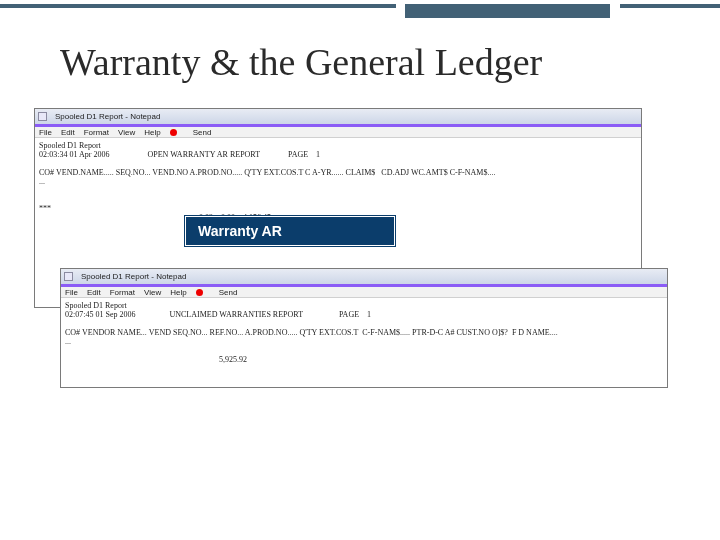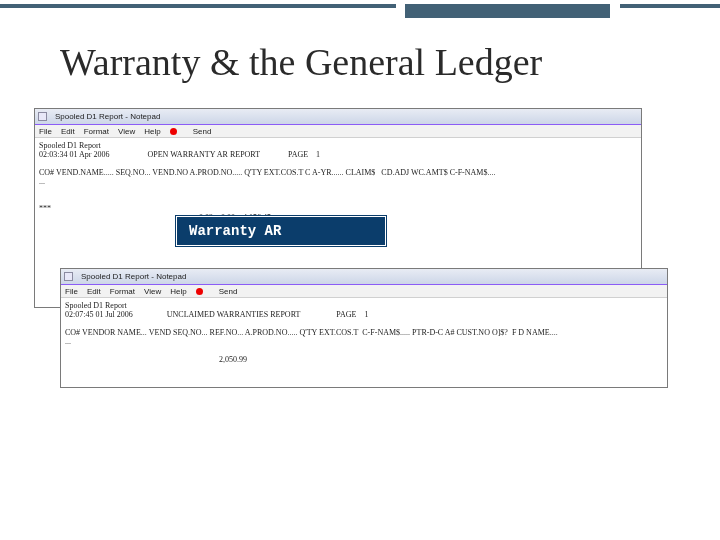--- a/index.html
+++ b/index.html
@@ -12,36 +12,36 @@
   .title { position: absolute; top: 40px; left: 60px; right: 40px; font-family: Georgia, 'Times New Roman', serif; font-size: 38px; color: #2a2a2a; }
   .notepad {
     position: absolute;
     border: 1px solid #7a7a7a;
     background: #fff;
     font-size: 9px;
   }
   .tbar { height: 15px; background: linear-gradient(#e8ecf4,#cdd6e8); display: flex; align-items: center; padding: 0 3px; gap: 8px; }
   .ticon { width: 9px; height: 9px; background: #e8e8f8; border: 1px solid #8a8aa0; display: inline-block; }
   .ttxt { font-size: 8px; color: #222; white-space: nowrap; overflow: hidden; }
-  .menub { height: 14px; background: #f2f2f2; border-top: 1px solid #8b5cf6; border-bottom: 1px solid #d0d0d0; display: flex; align-items: center; padding: 0 4px; gap: 9px; font-size: 8px; color: #222; }
+  .menub { height: 14px; background: #f2f2f2; border-top: 3px solid #8b5cf6; border-bottom: 1px solid #d0d0d0; display: flex; align-items: center; padding: 0 4px; gap: 9px; font-size: 8px; color: #222; }
   .menub .send { display: inline-flex; align-items: center; gap: 16px; }
   .menub .sicon { width: 7px; height: 7px; border-radius: 50%; background: #e00; display: inline-block; }
   .cbody { position: relative; font-family: Liberation Serif, serif; font-size: 8px; color: #222; padding: 3px 4px; white-space: pre; overflow: hidden; }
   .callout {
     position: absolute;
     background: #0b3d6b;
     color: #fff;
     font-family: Arial, sans-serif;
     font-size: 14px;
     font-weight: bold;
     padding: 6px 12px;
     border: 1px solid #fff;
     box-shadow: 0 0 0 1px #0b3d6b;
   }
-  .callout.ar { top: 216px; left: 176px; width: 210px; font-family: Liberation Mono, monospace; }
+  .callout.ar { top: 216px; left: 185px; width: 210px; }
   .callout.clearing { top: 396px; left: 210px; width: 210px; }
   .np1 { top: 108px; left: 34px; width: 608px; height: 200px; }
   .np2 { top: 268px; left: 60px; width: 608px; height: 120px; }
 </style>
 </head>
 <body>
 
 <div class="slide">
   <div class="top-bars">
     <div class="bar-thin"></div>
@@ -90,21 +90,21 @@
       <span>Edit</span>
       <span>Format</span>
       <span>View</span>
       <span>Help</span>
       <span class="send">
         <span class="sicon"></span>
         <span>Send</span>
       </span>
     </div>
     <div class="cbody"><span>Spooled D1 Report</span>
-<span>02:07:45 01 Jul 2006</span>                 <span>UNCLAIMED WARRANTIES REPORT</span>                  <span>PAGE</span>    <span>1</span>
+<span>02:07:45 01 Sep 2006</span>                 <span>UNCLAIMED WARRANTIES REPORT</span>                  <span>PAGE</span>    <span>1</span>
 
 <span>CO# VENDOR NAME... VEND SEQ.NO... REF.NO... A.PROD.NO..... Q'TY EXT.COS.T  C-F-NAM$..... PTR-D-C A# CUST.NO O]$?  F D NAME....</span>
 <span>...</span>
 
-                                                                             <span>2,050.99</span></div>
+                                                                             <span>5,925.92</span></div>
   </div>
 
 </div>
 
 </body></html>

